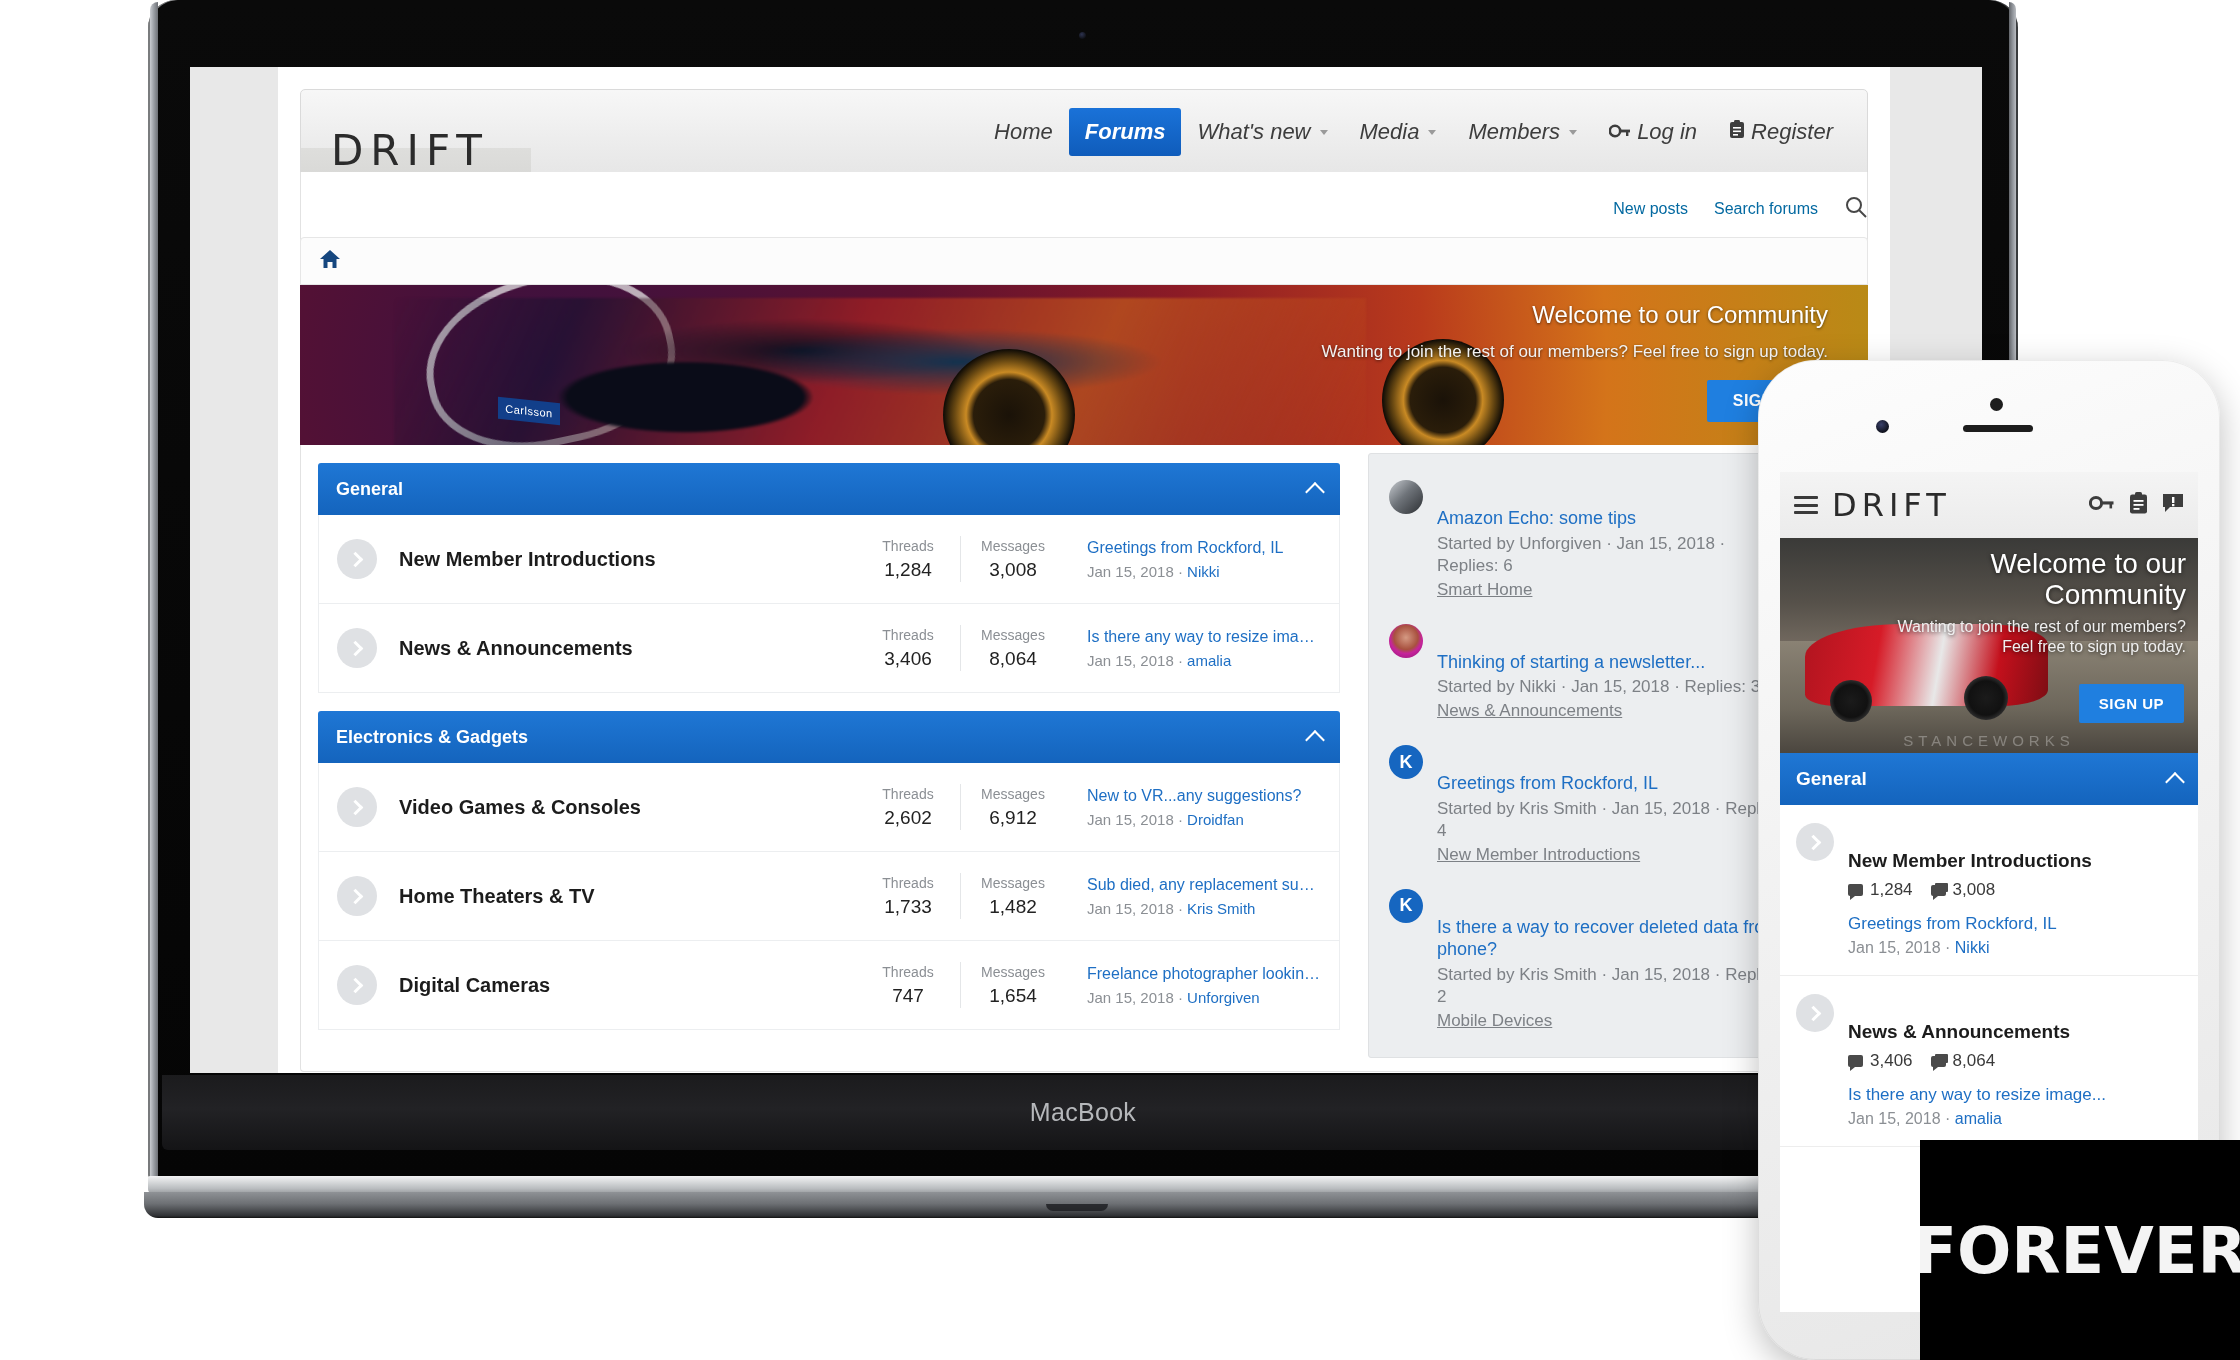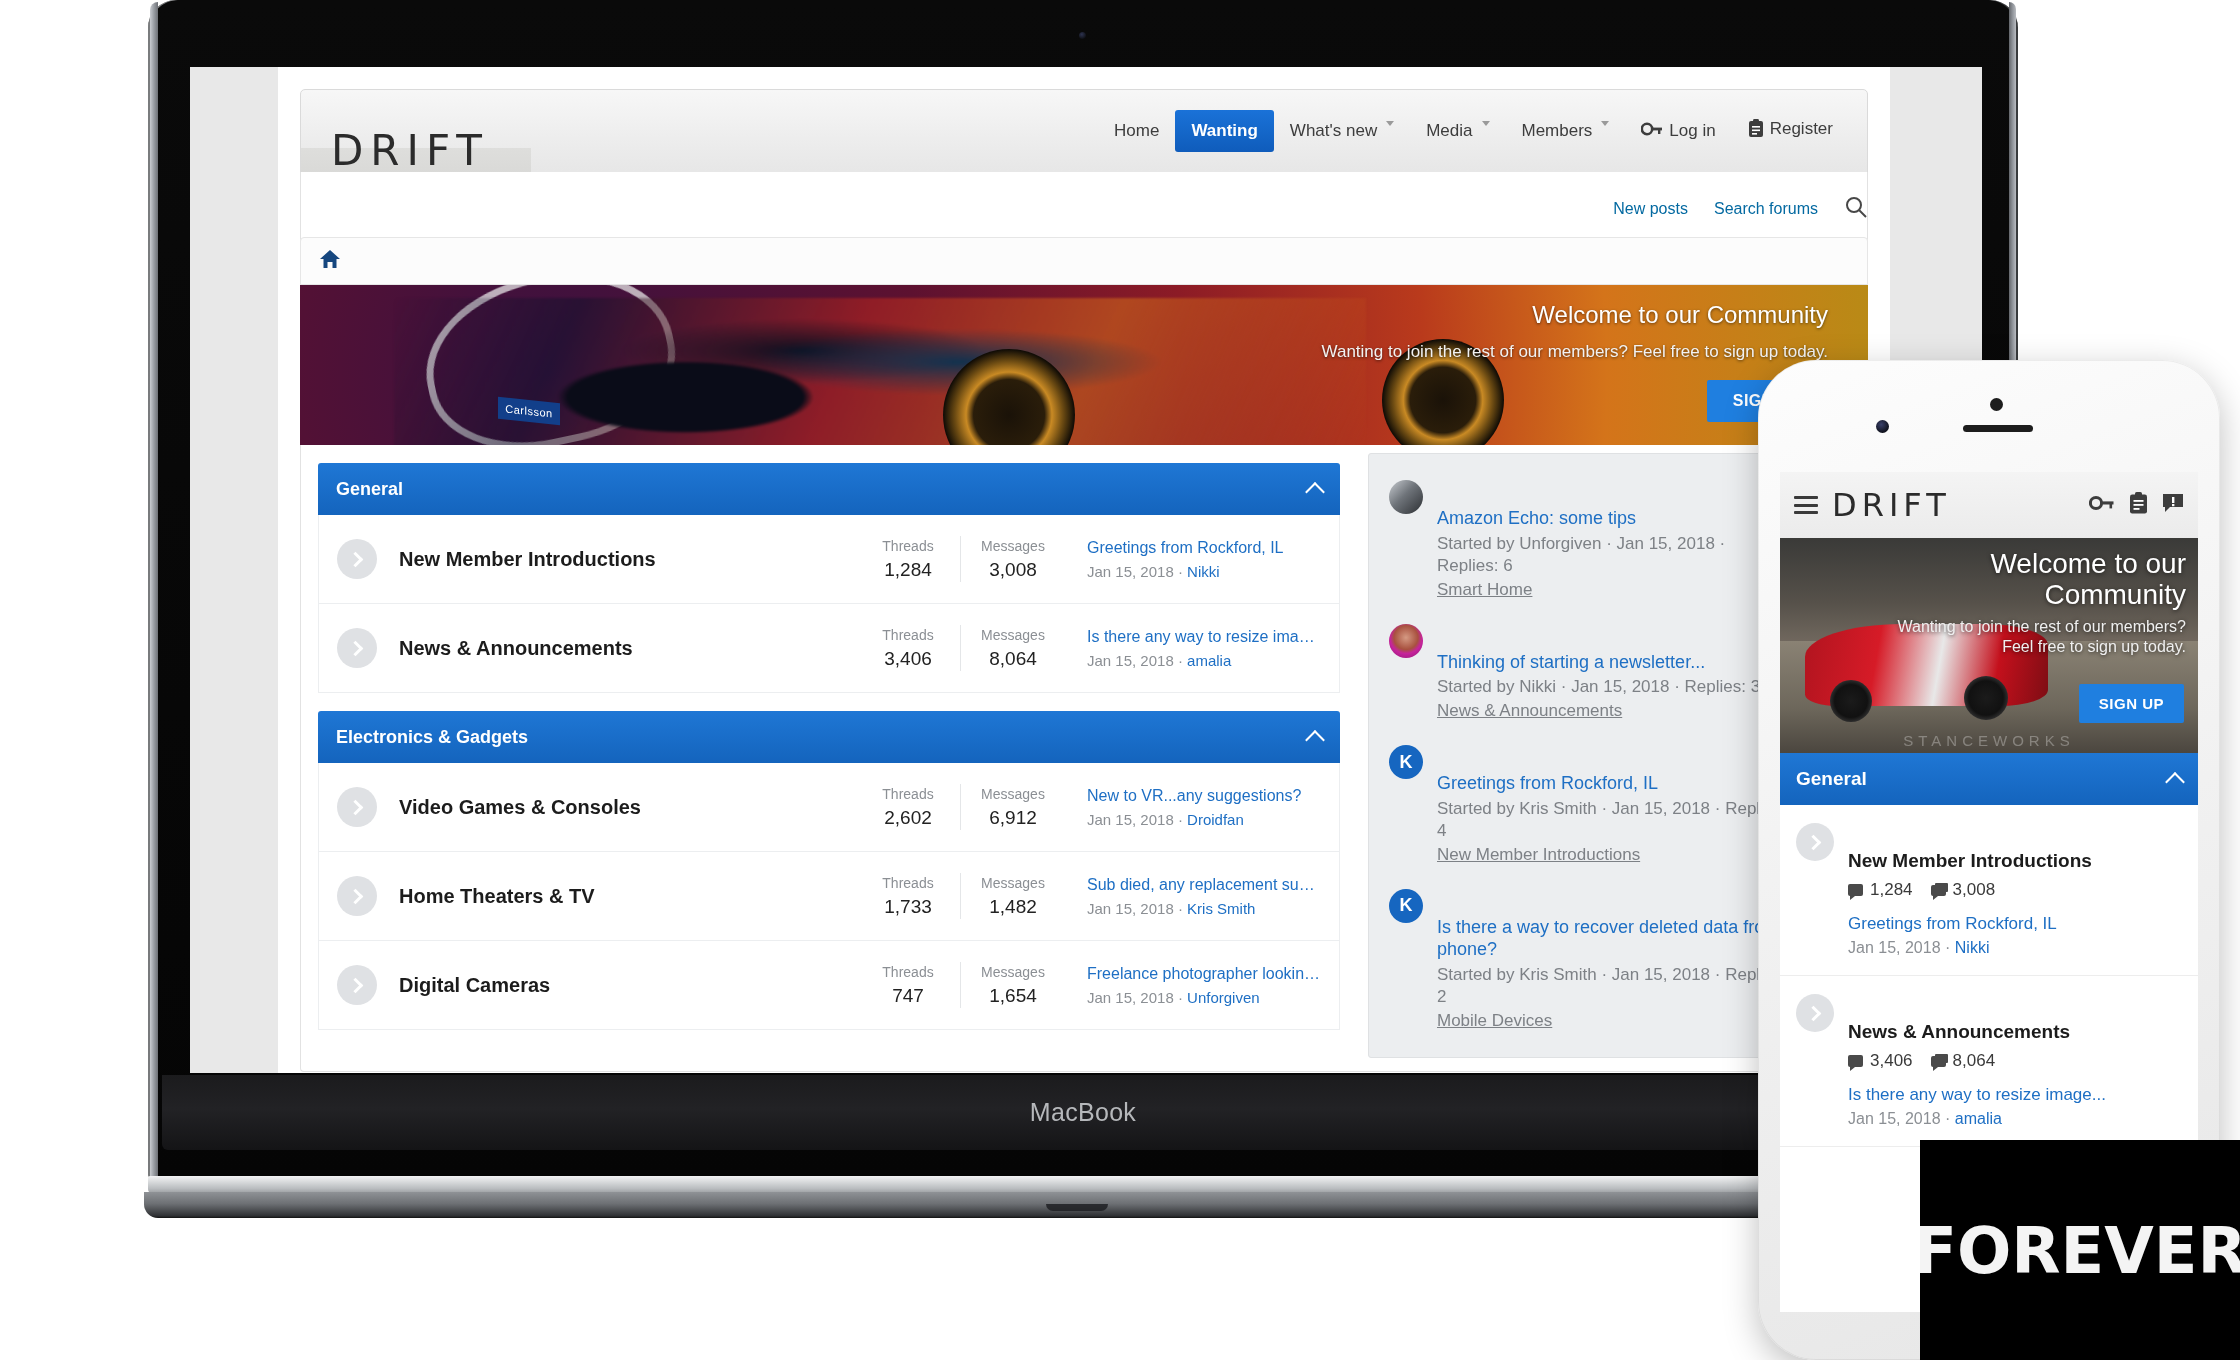--- a/index.html
+++ b/index.html
@@ -74,23 +74,24 @@
     font-size: 42px; letter-spacing: 7px; font-weight: 400; color:#2b2b2b;
     font-family: "DejaVu Sans", sans-serif;
   }
   .hdr-tab-shape {
     position:absolute; left:0px; top:58px; width:230px; height:47px;
     background: linear-gradient(180deg,#dededc 0%, #d5d5d3 100%);
     border-radius: 0 0 0 4px;
   }
   .navbar { position:absolute; right:18px; top:18px; display:flex; align-items:center; gap:0px; }
   .nav-item {
-    display:flex; align-items:flex-start; gap:6px;
-    padding: 11px 16px; font-size:17px; color:#3d3d3d; white-space:nowrap;
+    display:flex; align-items:center; gap:6px;
+    padding: 11px 16px; font-size:22px; color:#3d3d3d; white-space:nowrap;
     border-radius:3px;
+    font-style:italic;
   }
   .nav-item.active { background:#1062c4; color:#fff; font-weight:600;
     background: linear-gradient(180deg,#1a72d8 0%, #0f5cbb 100%); }
   .caret { width:0;height:0;border-left:4px solid transparent;border-right:4px solid transparent;
            border-top:5px solid #9a9a9a; margin-left:3px; }
   .ico { display:inline-block; vertical-align:middle; }
 
   .subnav {
     position:absolute; right:22px; top:128px; display:flex; align-items:center; gap:26px;
     font-size:16px; color:#0369a1;
@@ -285,21 +286,21 @@
 
           <div class="hdr">
             <div class="hdr-tab-shape"></div>
             <div class="hdr-logo">DRIFT</div>
 
             <div class="navbar">
               <div class="nav-item">
                 <span>Home</span>
               </div>
               <div class="nav-item active">
-                <span>Wanting</span>
+                <span>Forums</span>
               </div>
               <div class="nav-item">
                 <span>What's new</span>
                 <span class="caret"></span>
               </div>
               <div class="nav-item">
                 <span>Media</span>
                 <span class="caret"></span>
               </div>
               <div class="nav-item">

